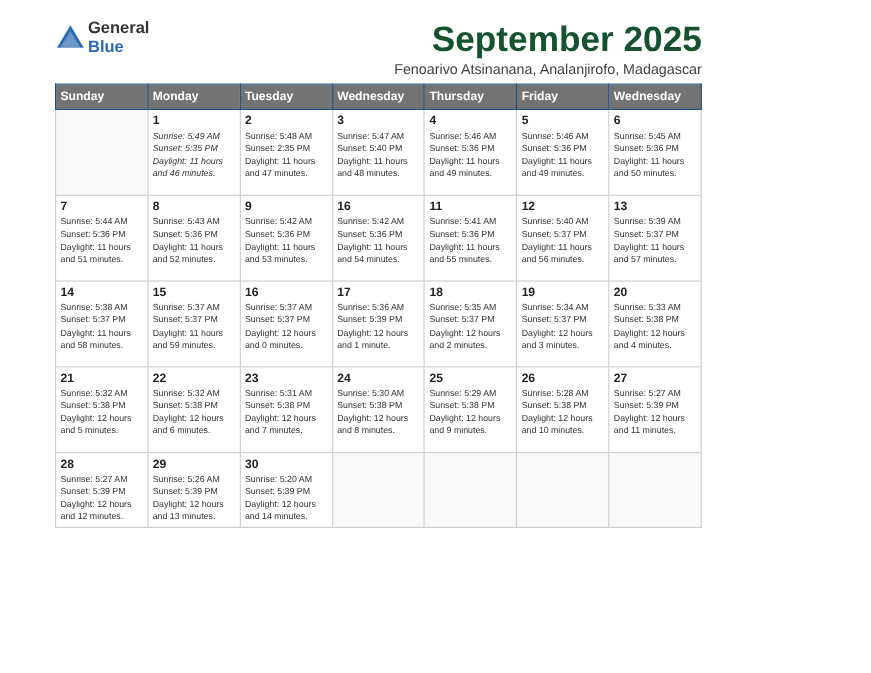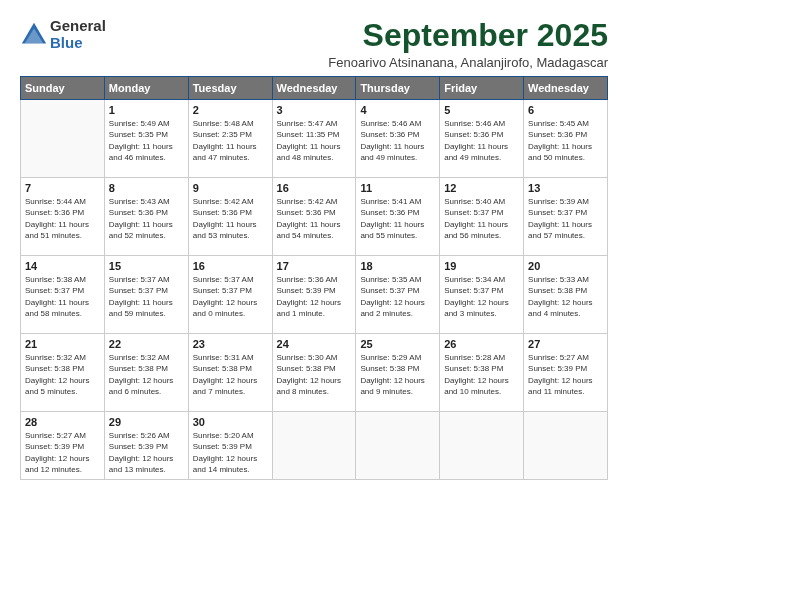--- a/index.html
+++ b/index.html
@@ -7,20 +7,21 @@
       width: 792px;
       height: 612px;
       font-family: Arial, sans-serif;
       background: #fff;
       overflow: hidden;
     }
     .page {
       width: 628px;
       height: 612px;
       padding: 18px 20px 26px 20px;
+      margin-left: 30px;
     }
     .header {
       display: flex;
       align-items: flex-start;
       justify-content: space-between;
       margin-bottom: 4px;
     }
     .logo {
       display: flex;
       align-items: center;
@@ -133,36 +134,36 @@
         <th>Thursday</th>
         <th>Friday</th>
         <th>Wednesday</th>
       </tr>
     </thead>
     <tbody id="calendar-body">
     <tr>
           <td class="empty"></td>
           <td>
             <span class="day-number">1</span>
-            <div class="day-info" style="white-space: pre-line;">Sunrise: 5:49 AM
+            <div class="day-info" style="white-space: pre-line; font-style: italic;">Sunrise: 5:49 AM
 Sunset: 5:35 PM
 Daylight: 11 hours
 and 46 minutes.</div>
           </td>
           <td>
             <span class="day-number">2</span>
             <div class="day-info" style="white-space: pre-line;">Sunrise: 5:48 AM
 Sunset: 2:35 PM
 Daylight: 11 hours
 and 47 minutes.</div>
           </td>
           <td>
             <span class="day-number">3</span>
             <div class="day-info" style="white-space: pre-line;">Sunrise: 5:47 AM
-Sunset: 11:35 PM
+Sunset: 5:40 PM
 Daylight: 11 hours
 and 48 minutes.</div>
           </td>
           <td>
             <span class="day-number">4</span>
             <div class="day-info" style="white-space: pre-line;">Sunrise: 5:46 AM
 Sunset: 5:36 PM
 Daylight: 11 hours
 and 49 minutes.</div>
           </td>

